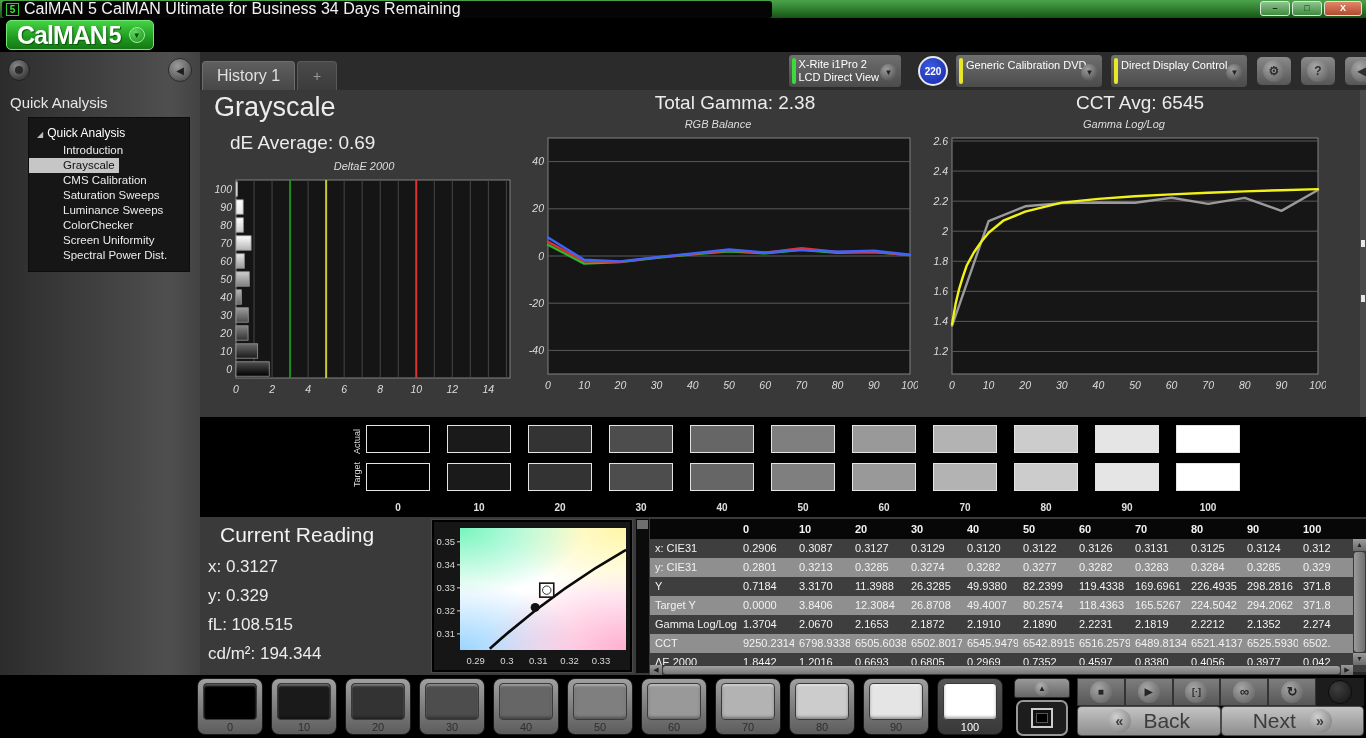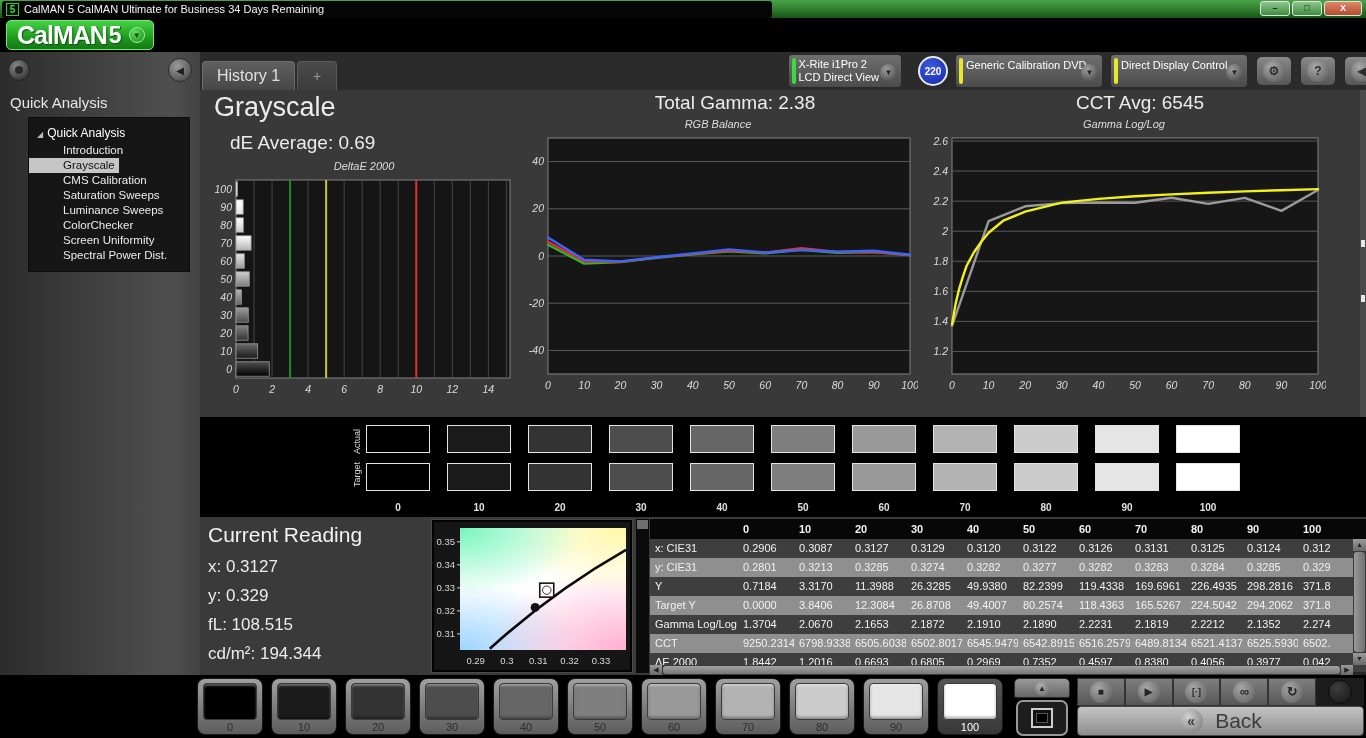--- a/index.html
+++ b/index.html
@@ -7,21 +7,21 @@
     font-family:"Liberation Sans", sans-serif; -webkit-font-smoothing:antialiased; }
   .app { width:1366px; height:738px; display:flex; flex-direction:column; background:#2b2b2b; }
 
   
   .titlebar { height:18px; background:linear-gradient(180deg,#4aa44a,#2d7b2d 55%,#175317);
     display:flex; align-items:center; position:relative; flex:0 0 auto; }
   .title-chip { margin-left:2px; height:17px; background:#050505; border-radius:3px;
     display:flex; align-items:center; padding:0 14px 0 2px; min-width:770px; }
   .app-icon5 { width:13px; height:13px; border:1px solid #2ecc2e; background:#0a0a0a; color:#3ae43a;
     font-size:10px; font-weight:bold; line-height:11px; text-align:center; margin:0 5px 0 2px; }
-  .title-text { color:#f2f2f2; font-size:11px; white-space:nowrap; }
+  .title-text { color:#f2f2f2; font-size:16px; white-space:nowrap; }
   .winbtns { position:absolute; right:4px; top:1px; display:flex; gap:2px; }
   .winbtn { width:30px; height:15px; border:1px solid #d9e8d9; border-radius:3px; color:#0c2a0c;
     background:linear-gradient(180deg,#8fc48f,#3f8a3f); font-size:9px; font-weight:bold;
     display:flex; align-items:center; justify-content:center; line-height:1; }
   .winbtn.close { background:linear-gradient(180deg,#e0876a,#b34a2e); color:#fff; width:38px; }
 
   
   .logobar { height:34px; background:#000; display:flex; align-items:center; flex:0 0 auto; }
   .logo { margin-left:6px; height:30px; border-radius:5px; border:1px solid #74e874;
     background:linear-gradient(180deg,#44d344,#1f9a1f 60%,#157815); display:flex; align-items:center;
@@ -100,21 +100,21 @@
   .strip { height:100px; background:#000; display:flex; padding:8px 0 0 150px; flex:0 0 auto; }
   .strip-labels { width:13px; display:flex; flex-direction:column; color:#ddd; font-size:9px; }
   .strip-labels span { height:33px; display:flex; align-items:center; justify-content:center;
     writing-mode:vertical-rl; transform:rotate(180deg); }
   .strip-grid { display:grid; grid-template-columns:repeat(11,64px); column-gap:17px; margin-left:3px; }
   .sw { width:64px; height:28px; border:1px solid #e4e4e4; margin-bottom:6px; }
   .sw-label { color:#e0e0e0; font-size:10px; font-weight:bold; text-align:center; }
 
   
   .readrow { height:158px; position:relative; background:#3a3a3a; flex:0 0 auto; }
-  .cr-title { position:absolute; left:8px; top:6px; color:#f2f2f2; font-size:21px; }
+  .cr-title { position:absolute; left:20px; top:6px; color:#f2f2f2; font-size:21px; }
   .cr-line { position:absolute; left:8px; color:#ececec; font-size:17px; }
   .cie-frame { position:absolute; left:232px; top:3px; width:200px; height:152px; background:#161616;
     border:2px solid #000; outline:1px solid #4a4a4a; }
   .cie-canvas { position:absolute; left:26px; top:6px; width:166px; height:122px;
     background:
       radial-gradient(ellipse 120% 90% at 0% 0%, rgba(110,245,185,.95), rgba(110,245,185,0) 62%),
       radial-gradient(ellipse 120% 90% at 100% 0%, rgba(255,246,160,.95), rgba(255,246,160,0) 62%),
       radial-gradient(ellipse 130% 100% at 100% 100%, rgba(255,170,205,.95), rgba(255,170,205,0) 66%),
       radial-gradient(ellipse 120% 90% at 0% 100%, rgba(150,210,255,.95), rgba(150,210,255,0) 62%),
       #ffffff; }
@@ -727,16 +727,20 @@
           </div>
         <div class="dark-slot">
             <div class="knob"></div>
           </div>
       </div>
       <div class="nav-row">
         <div class="nav-btn">
           <span class="chev">«</span>
           <span>Back</span>
         </div>
+        <div class="nav-btn">
+          <span>Next</span>
+          <span class="chev">»</span>
+        </div>
       </div>
     </div>
   </div>
 </div>
 
 </body></html>

